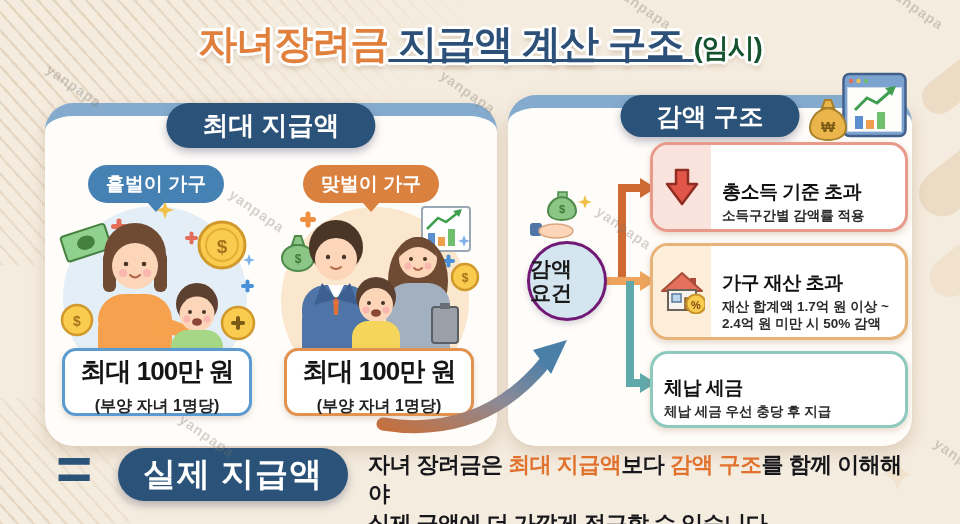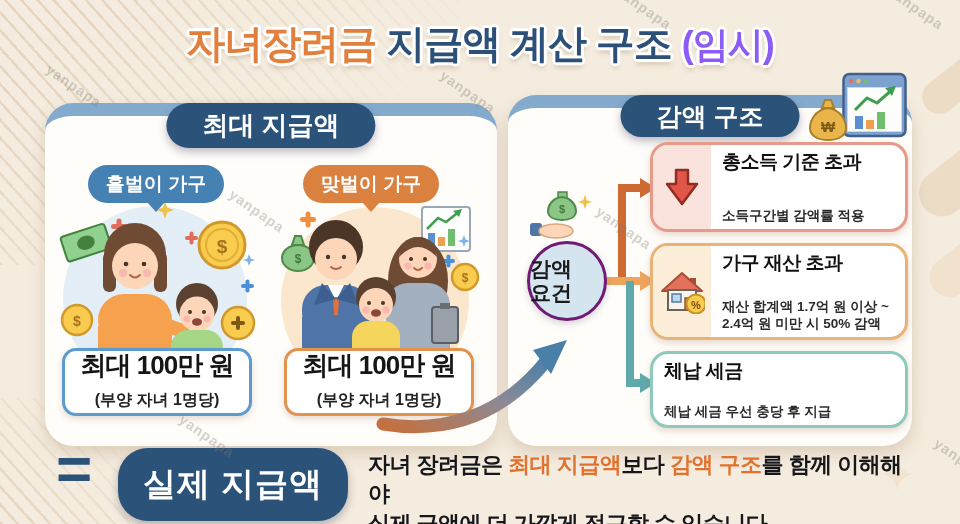--- a/index.html
+++ b/index.html
@@ -17,22 +17,22 @@
     -webkit-mask-image:linear-gradient(45deg,#000 10%,transparent 85%);
     mask-image:linear-gradient(45deg,#000 10%,transparent 85%);}
   .blob{position:absolute;background:#ecdcc5;border-radius:26px;transform:rotate(-38deg);pointer-events:none;}
   .wm{position:absolute;color:rgba(125,120,112,.33);font-size:14px;font-weight:600;letter-spacing:1px;transform:rotate(35deg);z-index:60;pointer-events:none;}
   .sparkle-br{position:absolute;left:878px;top:448px;font-size:46px;color:#f1e3cd;z-index:1;pointer-events:none;}
 
   
   #title{position:absolute;left:0;right:0;top:17px;text-align:center;font-weight:900;font-size:39px;letter-spacing:-1px;white-space:nowrap;z-index:10;
     text-shadow:-2px -2px 0 #fff,2px -2px 0 #fff,-2px 2px 0 #fff,2px 2px 0 #fff,0 -3px 0 #fff,0 3px 0 #fff,-3px 0 0 #fff,3px 0 0 #fff,0 5px 5px rgba(150,120,85,.40);}
   #title .t1{color:#e0803c;}
-  #title .t2{color:#2c5078;}
-  #title .t3{color:#8b5cf6;font-size:36px;}
+  #title .t2{color:#2c5078;text-decoration:underline;}
+  #title .t3{color:#14532d;font-size:27px;}
 
   
   .panel{position:absolute;background:#fffdfa;border-radius:28px;border-top:13px solid #84abce;
     box-shadow:0 7px 16px rgba(160,125,90,.28);z-index:2;}
   #panel-left{left:45px;top:103px;width:452px;height:330px;}
   #panel-right{left:508px;top:95px;width:404px;height:338px;}
   .tab{position:absolute;left:50%;transform:translateX(-50%);top:-13px;height:45px;line-height:45px;
     background:#2b5379;color:#fff;font-weight:800;font-size:26px;padding:0 36px;border-radius:24px;
     box-shadow:0 4px 8px rgba(60,60,90,.35);white-space:nowrap;z-index:12;}
   #panel-right .tab{height:42px;line-height:42px;font-size:25px;}
@@ -42,56 +42,56 @@
   .bubble .tail{position:absolute;left:50%;bottom:-9px;transform:translateX(-50%);width:0;height:0;border-left:9px solid transparent;border-right:9px solid transparent;}
   #bubble-single{left:43px;top:49px;width:136px;background:#4681b4;}
   #bubble-single .tail{border-top:10px solid #4681b4;}
   #bubble-dual{left:258px;top:49px;width:136px;background:#da8140;}
   #bubble-dual .tail{border-top:10px solid #da8140;}
 
   .family-svg{position:absolute;z-index:3;}
 
   
   .amount-box{position:absolute;top:232px;height:68px;background:#fff;border-radius:14px;text-align:center;z-index:8;
-    box-shadow:0 3px 6px rgba(150,120,90,.25);box-sizing:border-box;}
+    box-shadow:0 3px 6px rgba(150,120,90,.25);padding-top:6px;box-sizing:border-box;}
   #amount-single{left:17px;width:190px;border:3px solid #5b9bd0;}
   #amount-dual{left:239px;width:190px;border:3px solid #e0924e;}
   .amount-main{font-size:26px;font-weight:900;color:#151515;letter-spacing:-1px;line-height:1.1;}
   .amount-sub{font-size:16px;font-weight:700;color:#222;margin-top:10px;}
 
   
   #cond-circle{position:absolute;left:527px;top:241px;width:80px;height:80px;border-radius:50%;
     background:#d5e5f0;border:3px solid #701a75;box-sizing:border-box;z-index:7;
     display:flex;flex-direction:column;align-items:flex-start;justify-content:center;
     font-size:21px;font-weight:900;color:#1a1a1a;line-height:1.12;box-shadow:0 3px 6px rgba(120,120,140,.3);}
   #handbag-svg{position:absolute;left:528px;top:190px;z-index:6;}
   #connector-svg{position:absolute;left:598px;top:168px;z-index:4;}
   #curve-arrow-svg{position:absolute;left:375px;top:330px;z-index:5;}
 
   
   .item{position:absolute;left:650px;width:258px;background:#fff;border-radius:18px;display:flex;overflow:hidden;box-sizing:border-box;z-index:6;
     box-shadow:0 3px 7px rgba(170,130,95,.3);}
   .item-icon{width:58px;flex:0 0 58px;display:flex;align-items:center;justify-content:center;}
-  .item-body{flex:1;display:flex;flex-direction:column;justify-content:space-between;padding:4px 8px 4px 11px;}
+  .item-body{flex:1;display:flex;flex-direction:column;justify-content:flex-end;padding:4px 8px 4px 11px;}
   .item-title{font-size:19px;font-weight:900;color:#111;letter-spacing:-0.5px;}
   .item-desc{font-size:13.5px;font-weight:700;color:#2c2c2c;margin-top:3px;line-height:1.25;}
   #item-income{top:142px;height:90px;border:3px solid #e89a8a;}
   #item-income .item-icon{background:#fbe3dd;}
   #item-property{top:243px;height:97px;border:3px solid #e8b379;}
   #item-property .item-icon{background:#fdeeda;}
   #item-tax{top:351px;height:77px;border:3px solid #8ec9bd;}
   #item-tax .item-icon{background:#e3f2ec;}
 
   
   #browser-icon{position:absolute;left:842px;top:64px;z-index:13;}
   #goldbag-icon{position:absolute;left:804px;top:96px;z-index:14;}
 
   
   #equals{position:absolute;left:56px;top:433px;font-size:62px;font-weight:900;color:#2b5379;z-index:5;}
-  #result-pill{position:absolute;left:118px;top:448px;width:230px;height:73px;background:#2b5379;border-radius:30px;
+  #result-pill{position:absolute;left:118px;top:448px;width:230px;height:53px;background:#2b5379;border-radius:30px;
     display:flex;align-items:center;justify-content:center;color:#fff;font-size:33px;font-weight:900;letter-spacing:1px;z-index:5;
     box-shadow:0 4px 8px rgba(60,60,90,.35);}
   #footer-text{position:absolute;left:368px;top:450px;width:545px;font-size:22px;font-weight:800;color:#17171b;line-height:1.34;letter-spacing:-0.5px;z-index:5;}
   #footer-text .hl{color:#e0722e;}
 </style>
 </head>
 <body>
 
 <div id="canvas">
 

